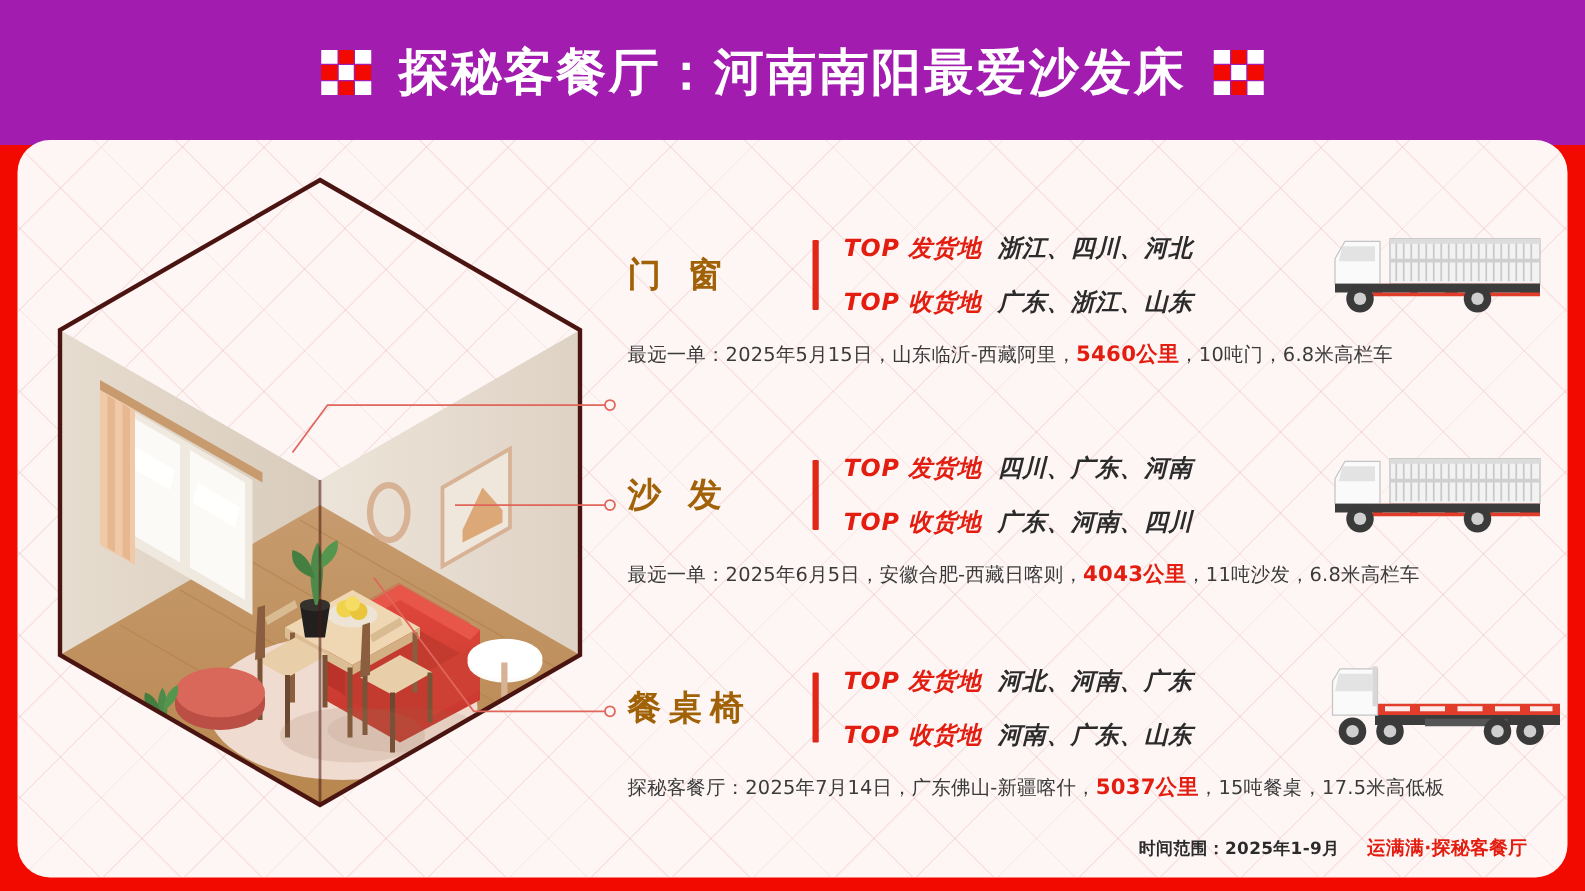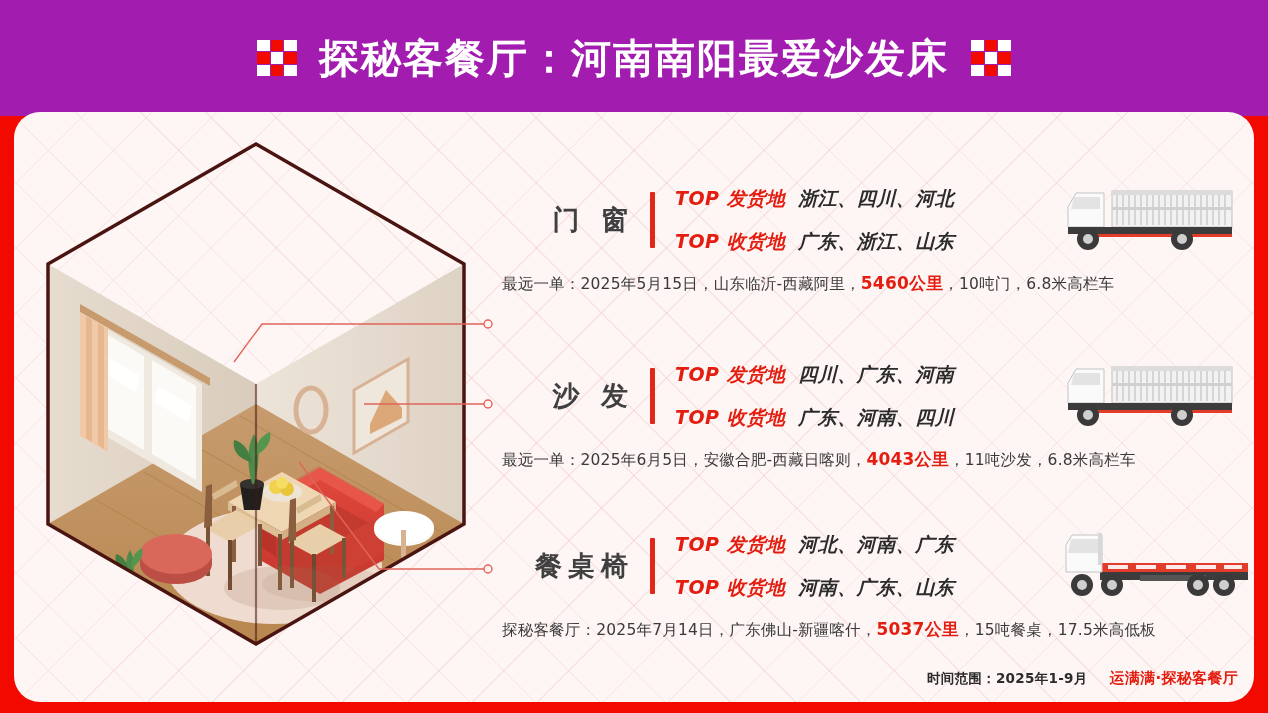--- a/index.html
+++ b/index.html
@@ -77,23 +77,23 @@
   .row-2{ top:248px; }
   .row-3{ top:418px; }
 
   .row-top{ display:flex; align-items:center; height:72px; }
 
   .cat{
     width:148px;
     flex:0 0 148px;
     font-size:27px;
     font-weight:bold;
-    color:#404040;
+    color:#a16207;
     letter-spacing:6px;
-    text-align:right;
+    text-align:left;
     padding-right:16px;
     font-family:"DejaVu Sans","Liberation Sans",sans-serif;
     white-space:nowrap;
   }
   .vbar{
     width:5px; height:56px; background:#E02718; flex:0 0 5px;
     border-radius:1px;
     margin-right:20px;
   }
   .tops{ flex:1 1 auto; display:flex; flex-direction:column; gap:17px;font-style:italic; }
@@ -116,21 +116,21 @@
     font-size:15.5px;
     color:#3A3A3A;
     white-space:nowrap;
     letter-spacing:.2px;
     font-family:"DejaVu Sans","Liberation Sans",sans-serif;
   }
   .detail .km{ color:#E31E10; font-weight:bold; font-size:17px; }
 
   
   .footer{
-    position:absolute; right:16px; bottom:14px;
+    position:absolute; right:32px; bottom:14px;
     display:flex; align-items:center; gap:22px;
     font-size:13.5px;
     font-family:"DejaVu Sans","Liberation Sans",sans-serif;
   }
   .footer .range{ color:#2B2B2B; font-weight:bold; letter-spacing:.3px; }
   .footer .brand{ color:#E31E10; font-weight:bold; font-size:15px; letter-spacing:.3px; }
 </style>
 </head>
 <body>
 

